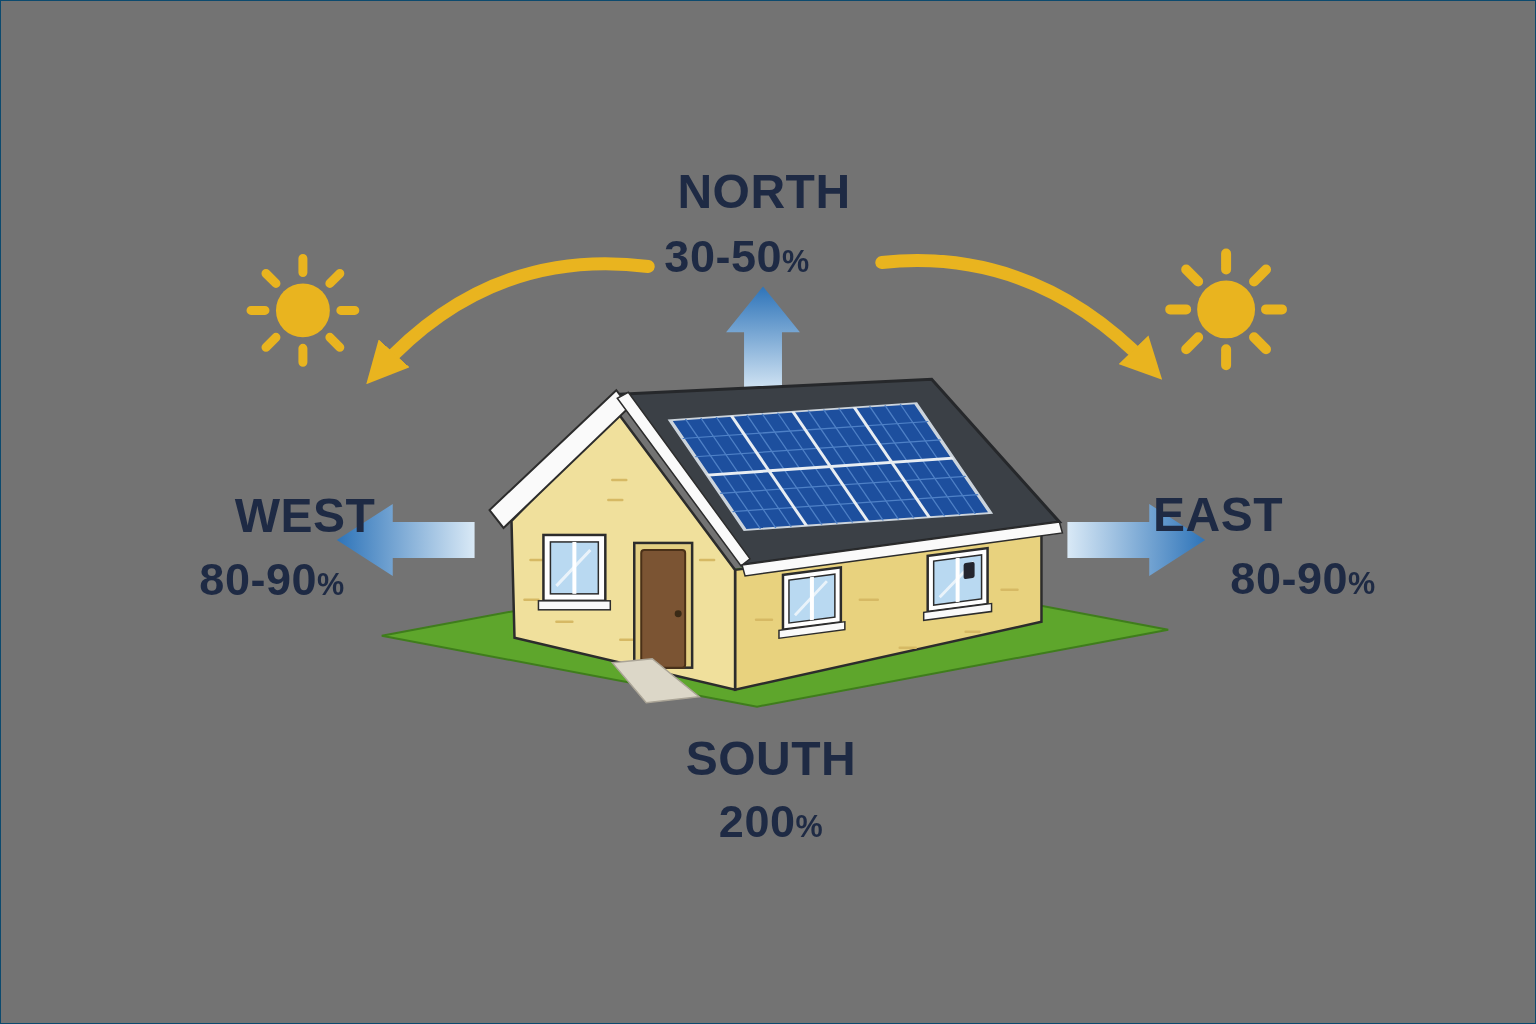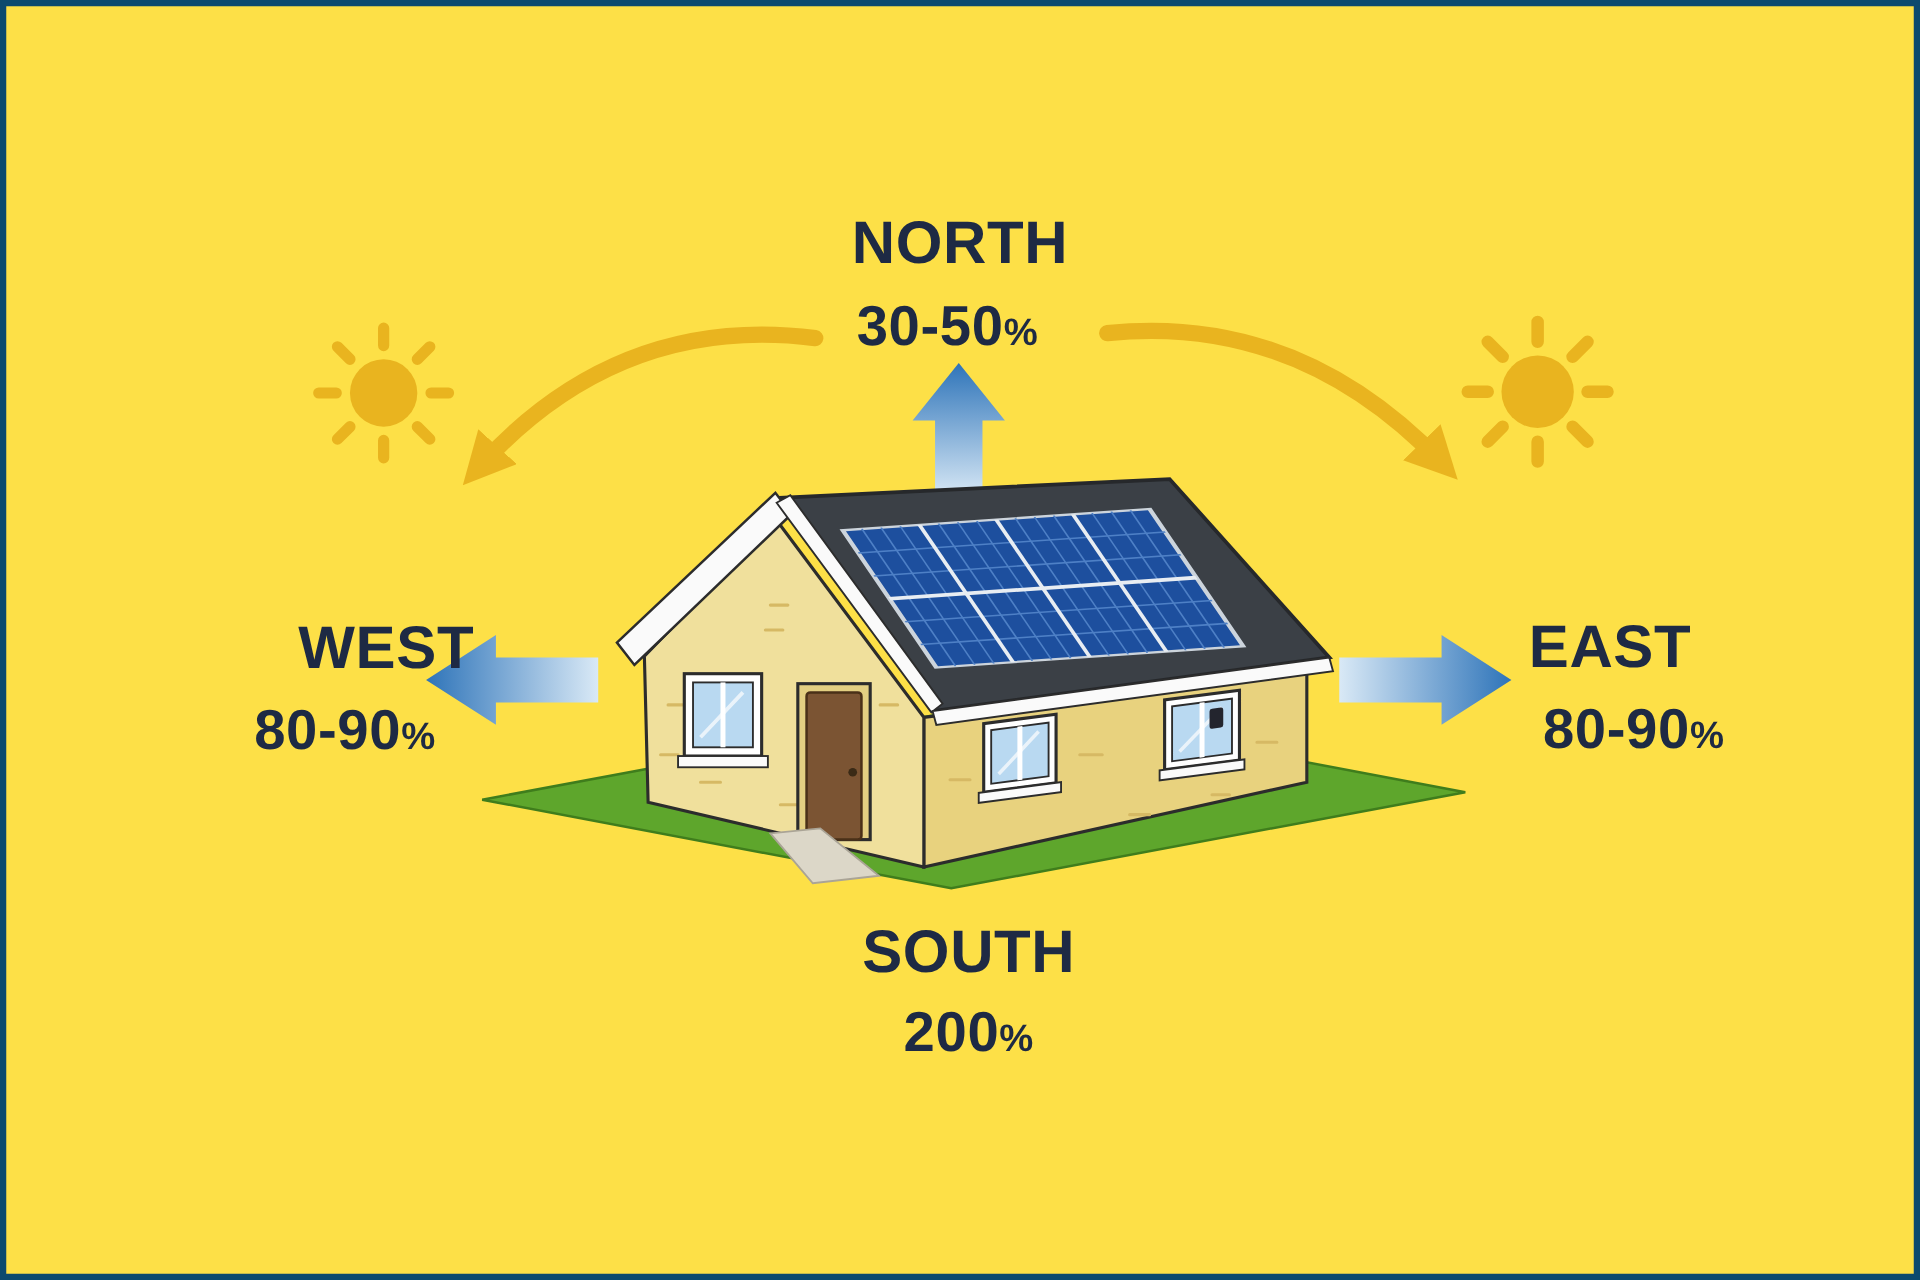--- a/index.html
+++ b/index.html
@@ -1,18 +1,18 @@
 <!DOCTYPE html>
 <html><head>
 <meta charset="utf-8">
 <style>
   html,body { margin:0; padding:0; background:#ffffff; }
   .canvas {
     position:relative; width:1536px; height:1024px;
-    background:#fde047; border:5px solid #0c4a6e; box-sizing:border-box;
+    background:#737373; border:1px solid #0c4a6e; box-sizing:border-box;
     overflow:hidden; font-family:"Liberation Sans", sans-serif;
   }
   svg.scene { position:absolute; left:0; top:0; width:1534px; height:1022px; }
   .dir-text {
     position:absolute; transform:translate(-50%,-50%);
     font-weight:700; font-size:48px; color:#1e2a44;
     letter-spacing:0.5px; white-space:nowrap;
   }
   .dir-value {
     position:absolute; transform:translate(-50%,-50%);
@@ -137,30 +137,30 @@
         <rect x="6" y="6" width="48" height="44" fill="#b9d9f1" stroke="#2c2c2c" stroke-width="1.5"></rect>
         <line x1="30" y1="6" x2="30" y2="50" stroke="#ffffff" stroke-width="4"></line>
         <line x1="12" y1="43" x2="46" y2="12" stroke="#ffffff" stroke-width="3" opacity="0.7"></line>
         <rect x="36" y="12" width="11" height="16" rx="2" fill="#23252e"></rect>
         <rect x="-4" y="56" width="68" height="8" fill="#fafafa" stroke="#2c2c2c" stroke-width="1.5"></rect>
       </g>
     </g>
   </svg>
 
   <div class="dir-text" style="left:763px; top:190px;">NORTH</div>
-  <div class="dir-value" style="left:753px; top:256px;">
+  <div class="dir-value" style="left:736px; top:256px;">
     <span>30-50</span><span class="unit">%</span>
   </div>
 
   <div class="dir-text" style="left:264px; top:514px;margin-left:40px;">WEST</div>
   <div class="dir-value" style="left:271px; top:579px;">
     <span>80-90</span><span class="unit">%</span>
   </div>
 
-  <div class="dir-text" style="left:1283px; top:513px;">EAST</div>
+  <div class="dir-text" style="left:1217px; top:513px;">EAST</div>
   <div class="dir-value" style="left:1302px; top:578px;">
     <span>80-90</span><span class="unit">%</span>
   </div>
 
   <div class="dir-text" style="left:770px; top:757px;text-align:center;">SOUTH</div>
   <div class="dir-value" style="left:770px; top:821px;">
     <span>200</span><span class="unit">%</span>
   </div>
 
 </div>

